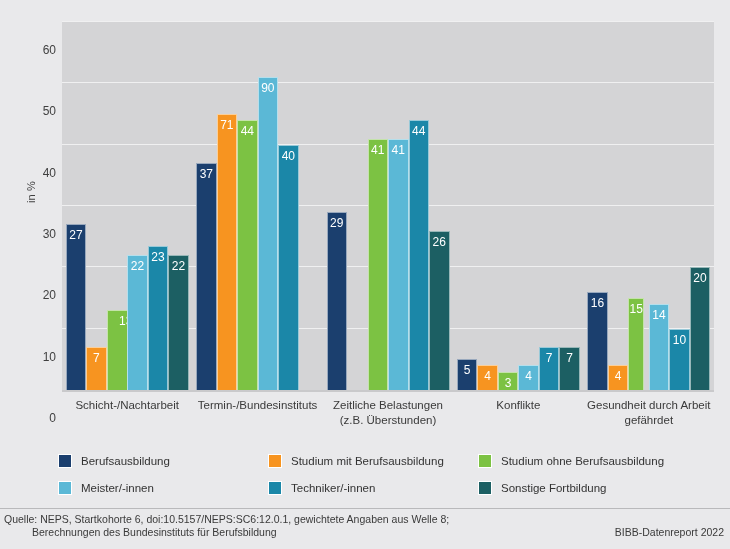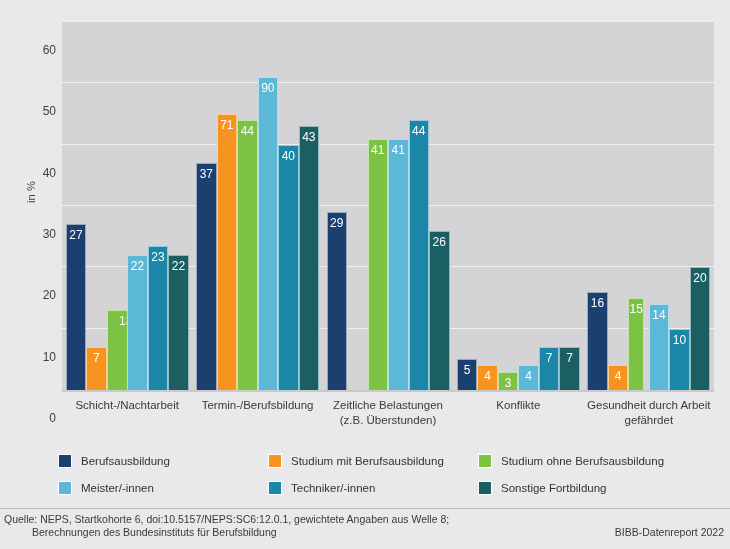--- a/index.html
+++ b/index.html
@@ -226,23 +226,20 @@
         </div>
         <div class="bar" style="left: 41px; width: 20.5px; height: 269.867px; background-color: rgb(124, 194, 67);">
           <span class="bar-value">44</span>
         </div>
         <div class="bar" style="left: 61.5px; width: 20.5px; height: 312.8px; background-color: rgb(91, 184, 214);">
           <span class="bar-value">90</span>
         </div>
         <div class="bar" style="left: 82px; width: 20.5px; height: 245.333px; background-color: rgb(27, 135, 168);">
           <span class="bar-value">40</span>
         </div>
-        <div class="bar" style="left: 102.5px; width: 20.5px; height: 263.733px; background-color: rgb(28, 95, 99);">
-          <span class="bar-value">43</span>
-        </div>
       </div>
       <div class="bar-group" style="left: 264.5px; width: 123px;">
         <div class="bar" style="left: 0px; width: 20.5px; height: 177.867px; background-color: rgb(27, 63, 110);">
           <span class="bar-value">29</span>
         </div>
         <div class="bar" style="left: 41px; width: 20.5px; height: 251.467px; background-color: rgb(124, 194, 67);">
           <span class="bar-value">41</span>
         </div>
         <div class="bar" style="left: 61.5px; width: 20.5px; height: 251.467px; background-color: rgb(91, 184, 214);">
           <span class="bar-value">41</span>
@@ -295,21 +292,21 @@
         </div>
       </div>
     </div>
   <div id="axis-baseline"></div>
 
   <div id="cat-labels">
       <div class="cat-label" style="left: 52px; width: 150.4px;">
         <div>Schicht-/Nachtarbeit</div>
       </div>
       <div class="cat-label" style="left: 182.4px; width: 150.4px;">
-        <div>Termin-/Berufsbildung</div>
+        <div>Termin-/Bundesinstituts</div>
       </div>
       <div class="cat-label" style="left: 312.8px; width: 150.4px;">
         <div>Zeitliche Belastungen</div>
         <div>(z.B. Überstunden)</div>
       </div>
       <div class="cat-label" style="left: 443.2px; width: 150.4px;">
         <div>Konflikte</div>
       </div>
       <div class="cat-label" style="left: 573.6px; width: 150.4px;">
         <div>Gesundheit durch Arbeit</div>

